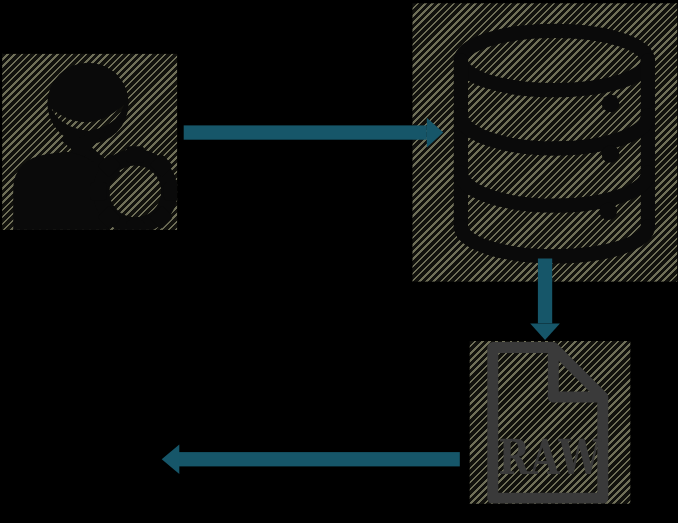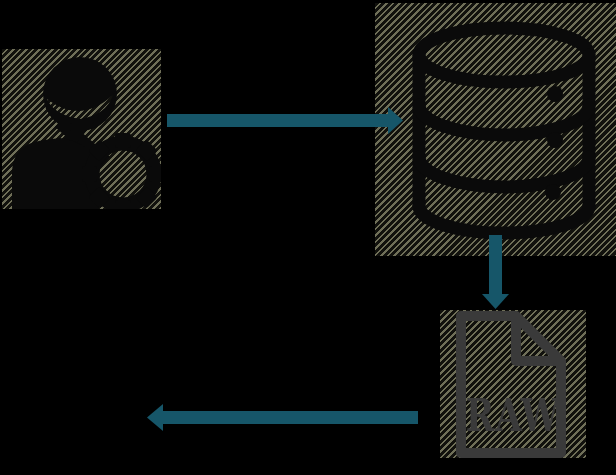--- a/index.html
+++ b/index.html
@@ -7,21 +7,21 @@
     position:relative;width:616px;height:475px;background:#000;overflow:hidden;
     font-family:"Liberation Sans",sans-serif;
   }
   .hatch-box{
     position:absolute;overflow:hidden;
     background:repeating-linear-gradient(135deg,#11110d 0px,#11110d 3px,#6f6f58 3px,#6f6f58 4.6px);
   }
   .hatch-box svg{position:absolute;left:0;top:0;display:block;}
   #person-box{left:2px;top:49px;width:159px;height:160px;}
   #db-box{left:375px;top:3px;width:241px;height:253px;}
-  #file-box{left:427px;top:310px;width:146px;height:148px;margin-left:13px;}
+  #file-box{left:427px;top:310px;width:146px;height:148px;}
   #edges{position:absolute;left:0;top:0;pointer-events:none;}
   .raw-label{font-family:"DejaVu Serif","Liberation Serif",serif;font-weight:bold;}
 </style>
 </head>
 <body>
 
 <div id="canvas">
 
   <div id="person-box" class="hatch-box">
     <svg width="159" height="160" viewBox="0 0 159 160">

